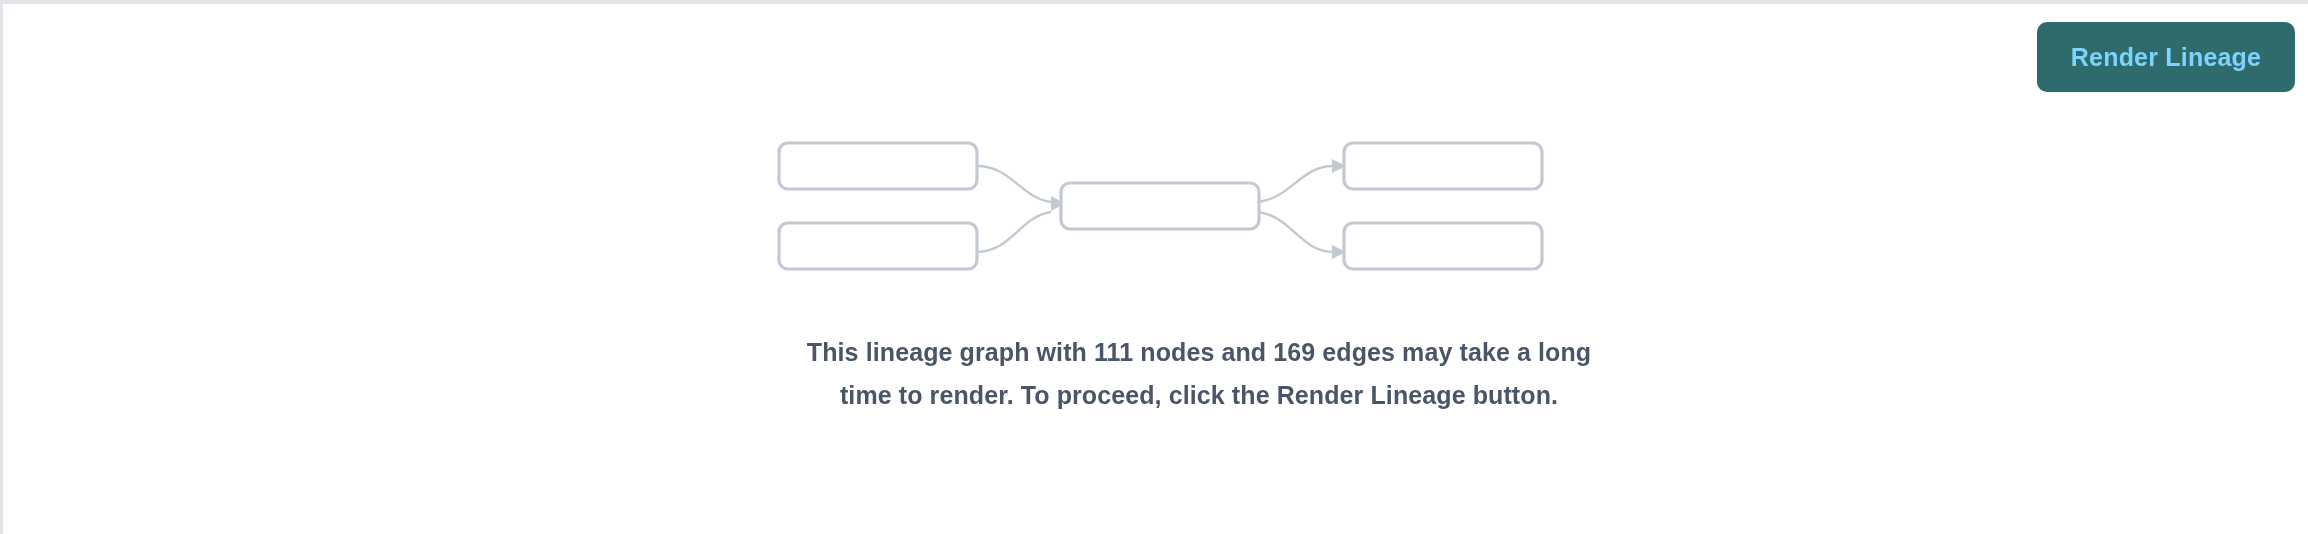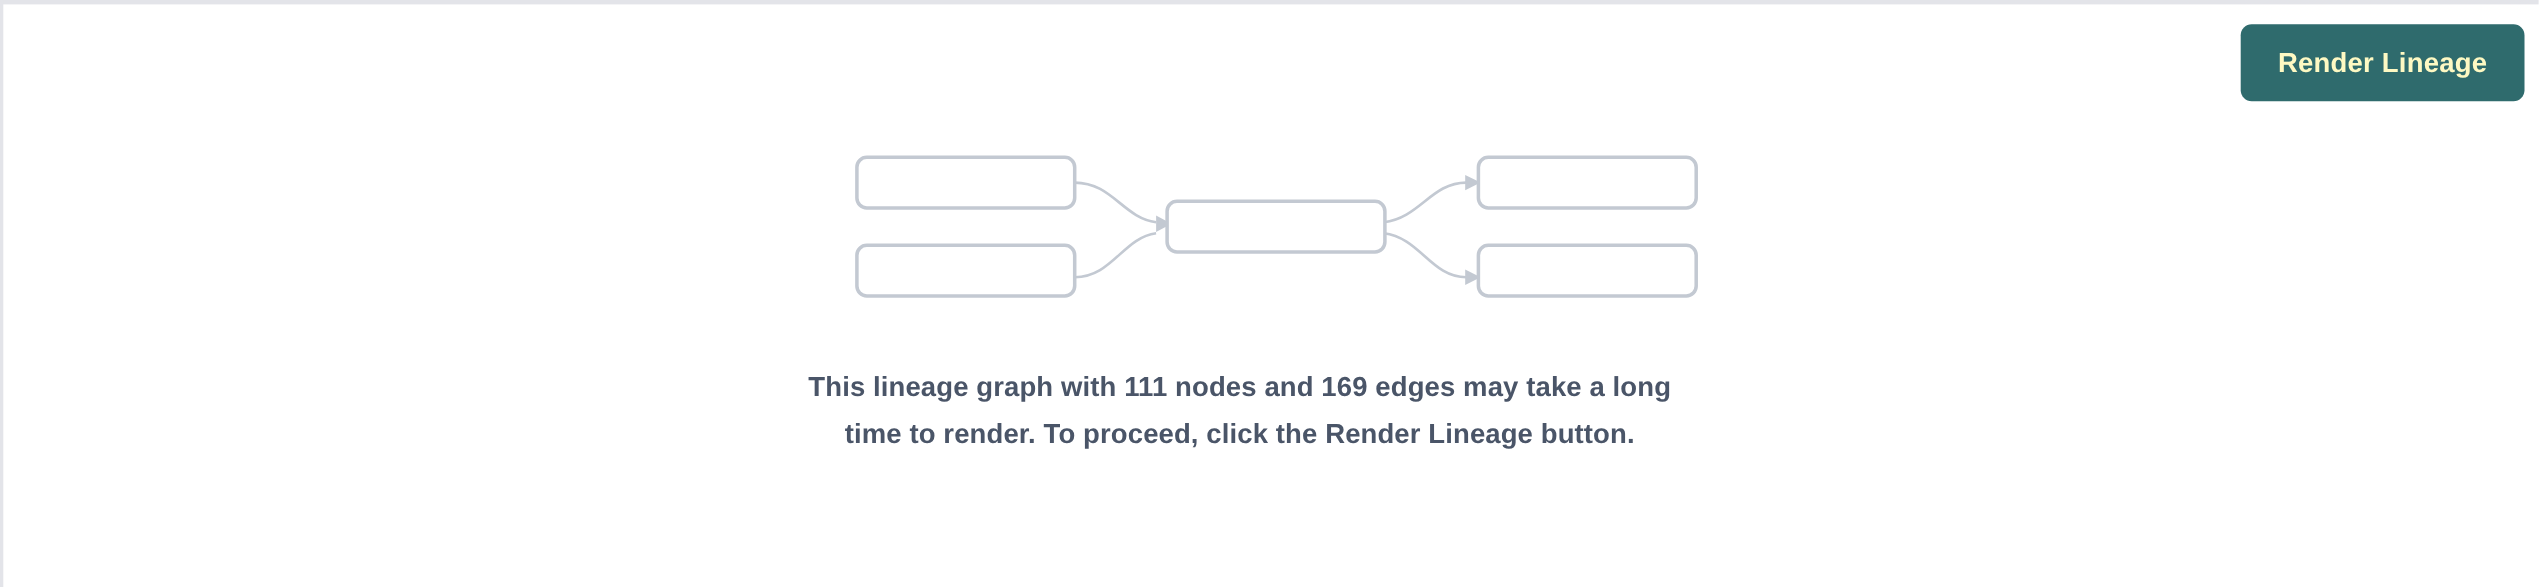--- a/index.html
+++ b/index.html
@@ -24,21 +24,21 @@
   
   .render-button {
     position: absolute;
     left: 2034px;
     top: 18px;
     width: 258px;
     height: 70px;
     background: #2f6b6d;
     border: none;
     border-radius: 10px;
-    color: #fef9c3;
+    color: #7dd3fc;
     font-family: "Liberation Sans", sans-serif;
     font-size: 25px;
     font-weight: bold;
     letter-spacing: 0.2px;
     line-height: 70px;
     text-align: center;
     cursor: pointer;
     padding: 0;
     white-space: nowrap;
   }
@@ -81,21 +81,21 @@
     stroke-width: 2.4;
   }
 
   .edge-head {
     fill: #c3c9d2;
   }
 
   
   .message {
     position: absolute;
-    left: 724px;
+    left: 796px;
     top: 327px;
     width: 800px;
     text-align: center;
     color: #4a5568;
     font-family: "Liberation Sans", sans-serif;
     font-size: 25px;
     font-weight: bold;
     line-height: 43px;
     letter-spacing: 0.1px;
   }

